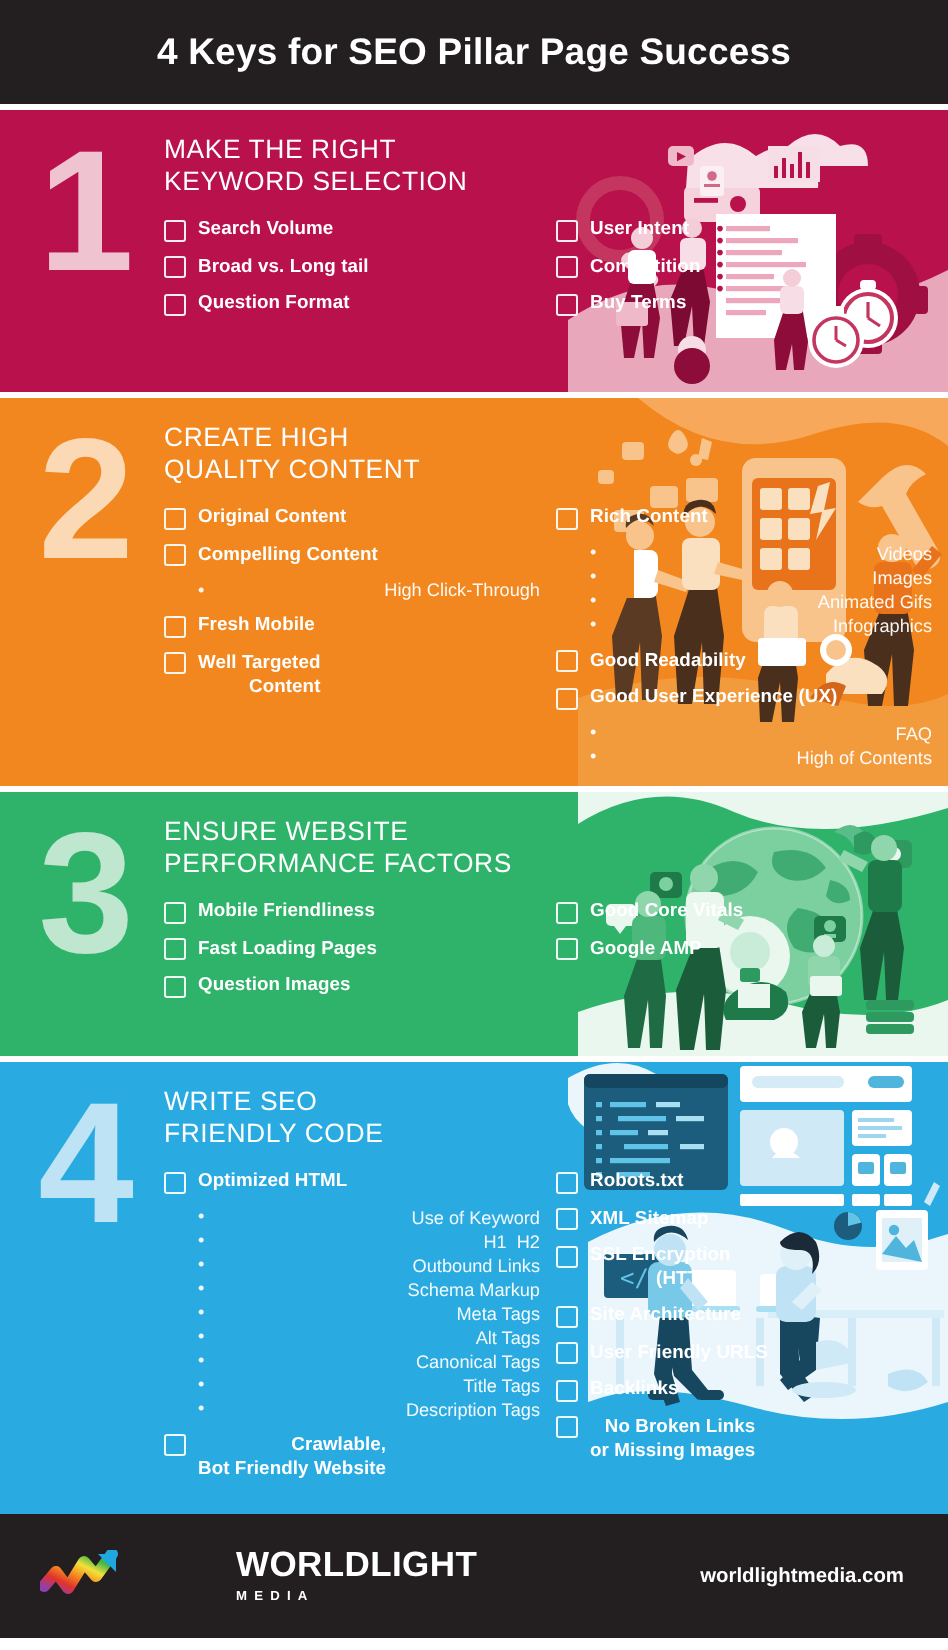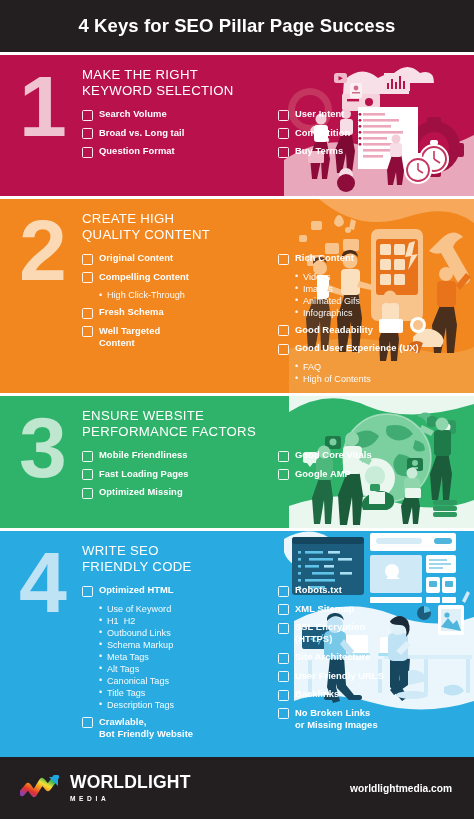--- a/index.html
+++ b/index.html
@@ -31,21 +31,21 @@
     width: 62px; flex: 0 0 62px; text-align: center;
     user-select: none; margin-top: 4px;
   }
   .sec-body { flex: 1 1 auto; padding-left: 8px; position: relative; z-index: 3; }
   .sec-title {
     font-size: 13.2px; font-weight: normal; color: #ffffff;
     line-height: 1.22; letter-spacing: .3px; text-transform: uppercase;
     white-space: pre-line; margin-bottom: 9px;
   }
   .cols { display: flex; gap: 8px; }
-  .col { flex: 1 1 0; min-width: 0; }
+  .col { flex: 1 1 0; min-width: 0; text-align: right; }
 
   .check-row { display: flex; align-items: flex-start; margin-bottom: 6px; }
   .cbox {
     width: 11px; height: 11px; flex: 0 0 11px;
     border: 1.6px solid rgba(255,255,255,.92);
     border-radius: 1.5px; margin-right: 6px; margin-top: 1.5px;
     background: transparent;
   }
   .clabel {
     color: #ffffff; font-size: 9.4px; font-weight: bold;
@@ -74,21 +74,21 @@
   #sec4 { background: #29abe2; }
   #sec4 .numeral { color: #bde3f5; }
 
   
   .footer-rule { height: 4px; background: #29abe2; }
   .footer {
     height: 62px; background: #231f20;
     display: flex; align-items: center; justify-content: space-between;
     padding: 0 22px 0 20px;
   }
-  .brand { display: flex; align-items: center; }
+  .brand { display: flex; align-items: center; gap: 48px; }
   .brand-mark { width: 42px; height: 26px; margin-right: 8px; }
   .brand-text { display: flex; flex-direction: column; }
   .brand-name {
     color: #fff; font-size: 17.5px; font-weight: bold; letter-spacing: .2px; line-height: 1;
   }
   .brand-sub {
     color: #fff; font-size: 6.6px; font-weight: bold;
     letter-spacing: 3.6px; margin-top: 3px;
   }
   .footer-url { color: #ffffff; font-size: 10.2px; font-weight: bold; text-align: right; }
@@ -298,21 +298,21 @@
             </div>
             <div class="check-row">
               <span class="cbox"></span>
               <span class="clabel">Compelling Content</span>
             </div>
             <ul class="subs">
               <li>High Click-Through</li>
             </ul>
             <div class="check-row">
               <span class="cbox"></span>
-              <span class="clabel">Fresh Schema</span>
+              <span class="clabel">Fresh Mobile</span>
             </div>
             <div class="check-row">
               <span class="cbox"></span>
               <span class="clabel" style="white-space:pre-line">Well Targeted
 Content</span>
             </div>
           </div>
           <div class="col">
             <div class="check-row">
               <span class="cbox"></span>
@@ -414,21 +414,21 @@
             <div class="check-row">
               <span class="cbox"></span>
               <span class="clabel">Mobile Friendliness</span>
             </div>
             <div class="check-row">
               <span class="cbox"></span>
               <span class="clabel">Fast Loading Pages</span>
             </div>
             <div class="check-row">
               <span class="cbox"></span>
-              <span class="clabel">Optimized Missing</span>
+              <span class="clabel">Question Images</span>
             </div>
           </div>
           <div class="col">
             <div class="check-row">
               <span class="cbox"></span>
               <span class="clabel">Good Core Vitals</span>
             </div>
             <div class="check-row">
               <span class="cbox"></span>
               <span class="clabel">Google AMP</span>

